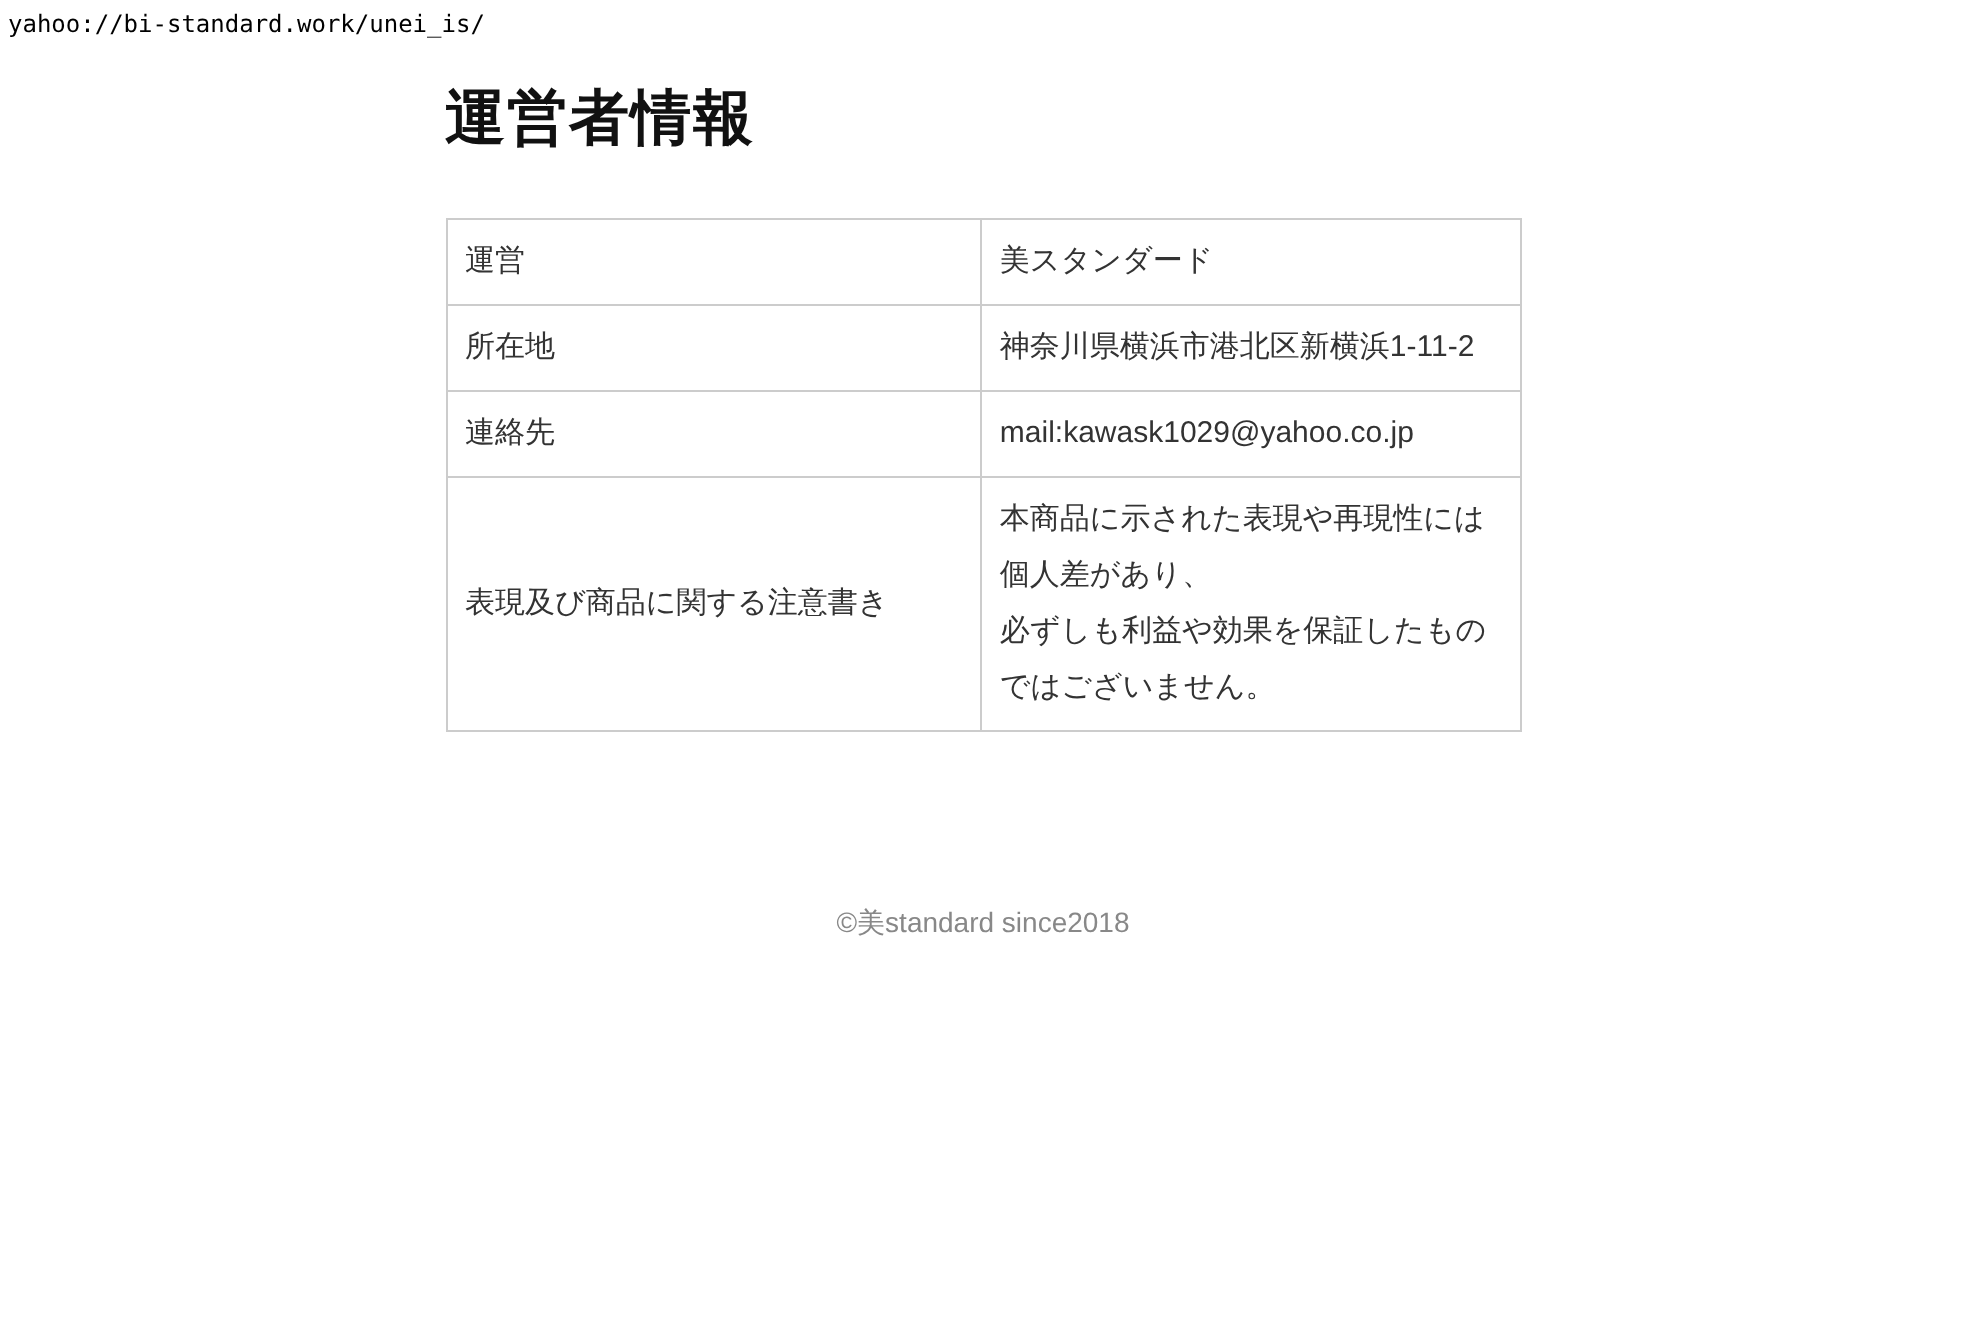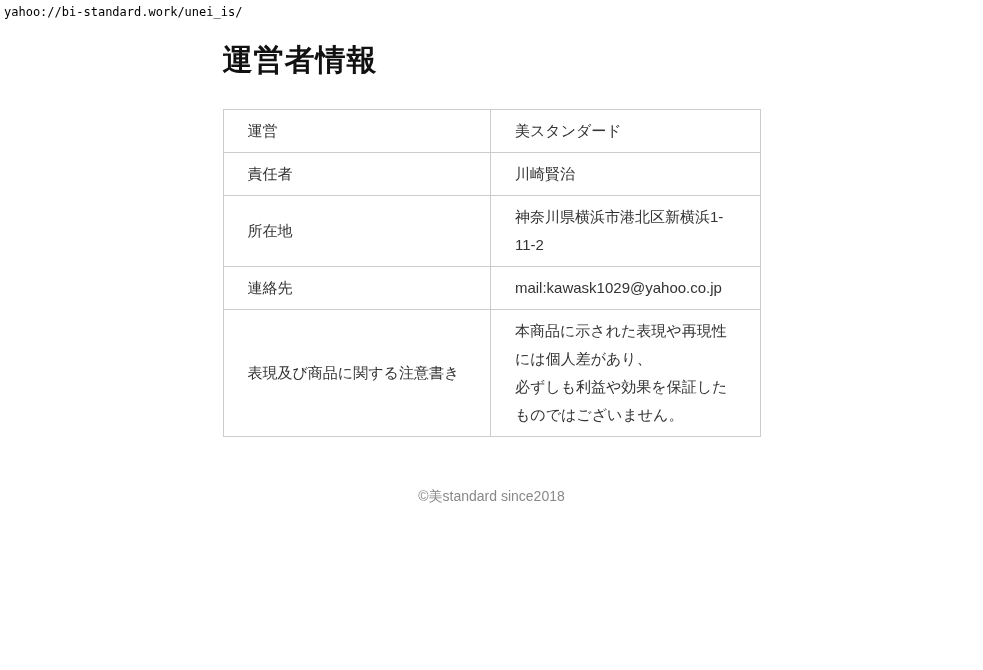--- a/index.html
+++ b/index.html
@@ -36,32 +36,32 @@
   }
   table.info-table {
     width: 100%;
     border-collapse: collapse;
     font-size: 15px;
     line-height: 28px;
     color: #333333;
   }
   table.info-table td {
     border: 1px solid #cccccc;
-    padding: 7px 24px;
+    padding: 7px 9px;
     vertical-align: middle;
     text-align: left;
   }
   td.label-cell {
     width: 49.8%;
   }
   td.value-cell {
     white-space: pre-line;
   }
   .footer {
-    margin-top: 50px;
+    margin-top: 86px;
     text-align: center;
     font-size: 14px;
     line-height: 18px;
     color: #888888;
   }
 </style>
 </head>
 <body>
 
 <div class="url-annotation">yahoo://bi-standard.work/unei_is/</div>
@@ -70,24 +70,20 @@
 
   <h1 class="page-title">運営者情報</h1>
 
   <table class="info-table">
     <tbody>
       <tr>
         <td class="label-cell">運営</td>
         <td class="value-cell">美スタンダード</td>
       </tr>
       <tr>
-        <td class="label-cell">責任者</td>
-        <td class="value-cell">川崎賢治</td>
-      </tr>
-      <tr>
         <td class="label-cell">所在地</td>
         <td class="value-cell">神奈川県横浜市港北区新横浜1-11-2</td>
       </tr>
       <tr>
         <td class="label-cell">連絡先</td>
         <td class="value-cell">mail:kawask1029@yahoo.co.jp</td>
       </tr>
       <tr>
         <td class="label-cell">表現及び商品に関する注意書き</td>
         <td class="value-cell">本商品に示された表現や再現性には個人差があり、

